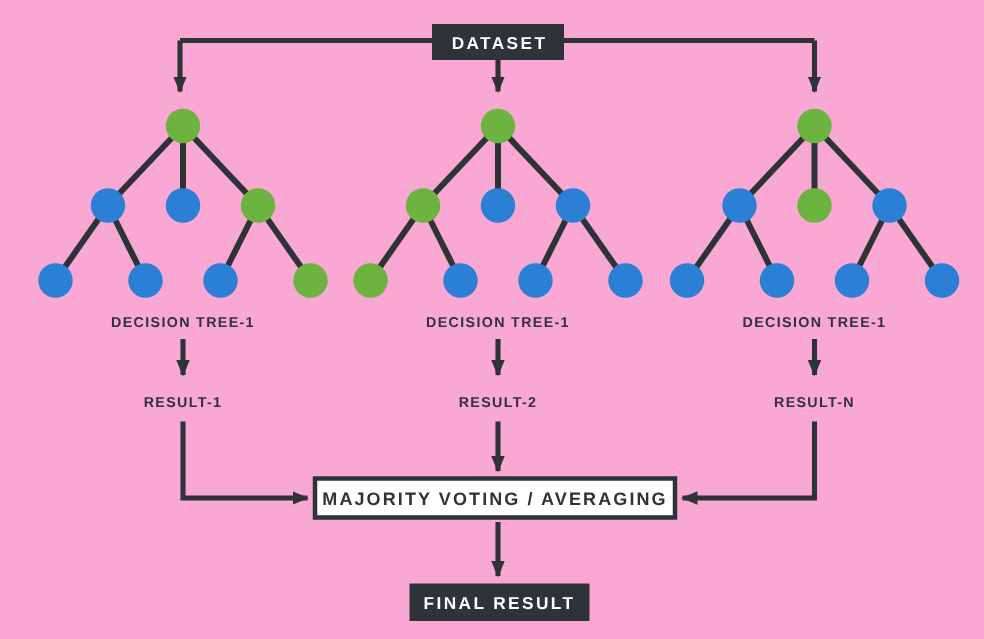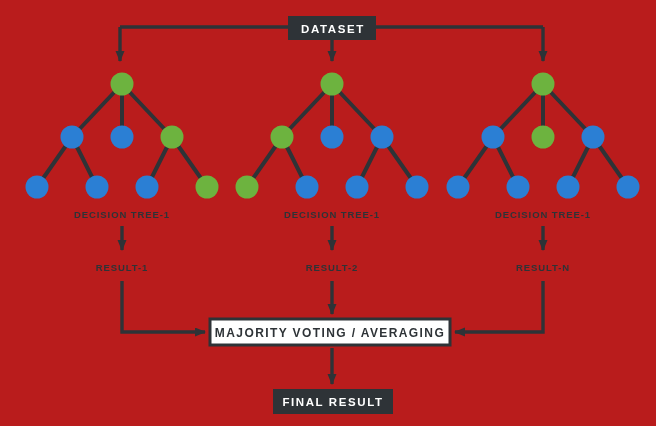--- a/index.html
+++ b/index.html
@@ -1,21 +1,21 @@
 <!DOCTYPE html>
 <html><head>
 <meta charset="utf-8">
 <style>
   html, body { margin: 0; padding: 0; }
   body { font-family: "Liberation Sans", sans-serif; }
   .stage {
     position: relative;
     width: 656px;
     height: 426px;
-    background: #b91c1c;
+    background: #f9a8d4;
     overflow: hidden;
   }
   svg text {
     font-family: "Liberation Sans", "DejaVu Sans", sans-serif;
     font-weight: bold;
   }
   .connector { stroke: #2e3337; stroke-width: 3.4; fill: none; }
   .tree-edge { stroke: #2e3337; stroke-width: 4; }
   .box-dark { fill: #2e3337; }
   .box-outline { fill: #ffffff; stroke: #2e3337; stroke-width: 3; }

